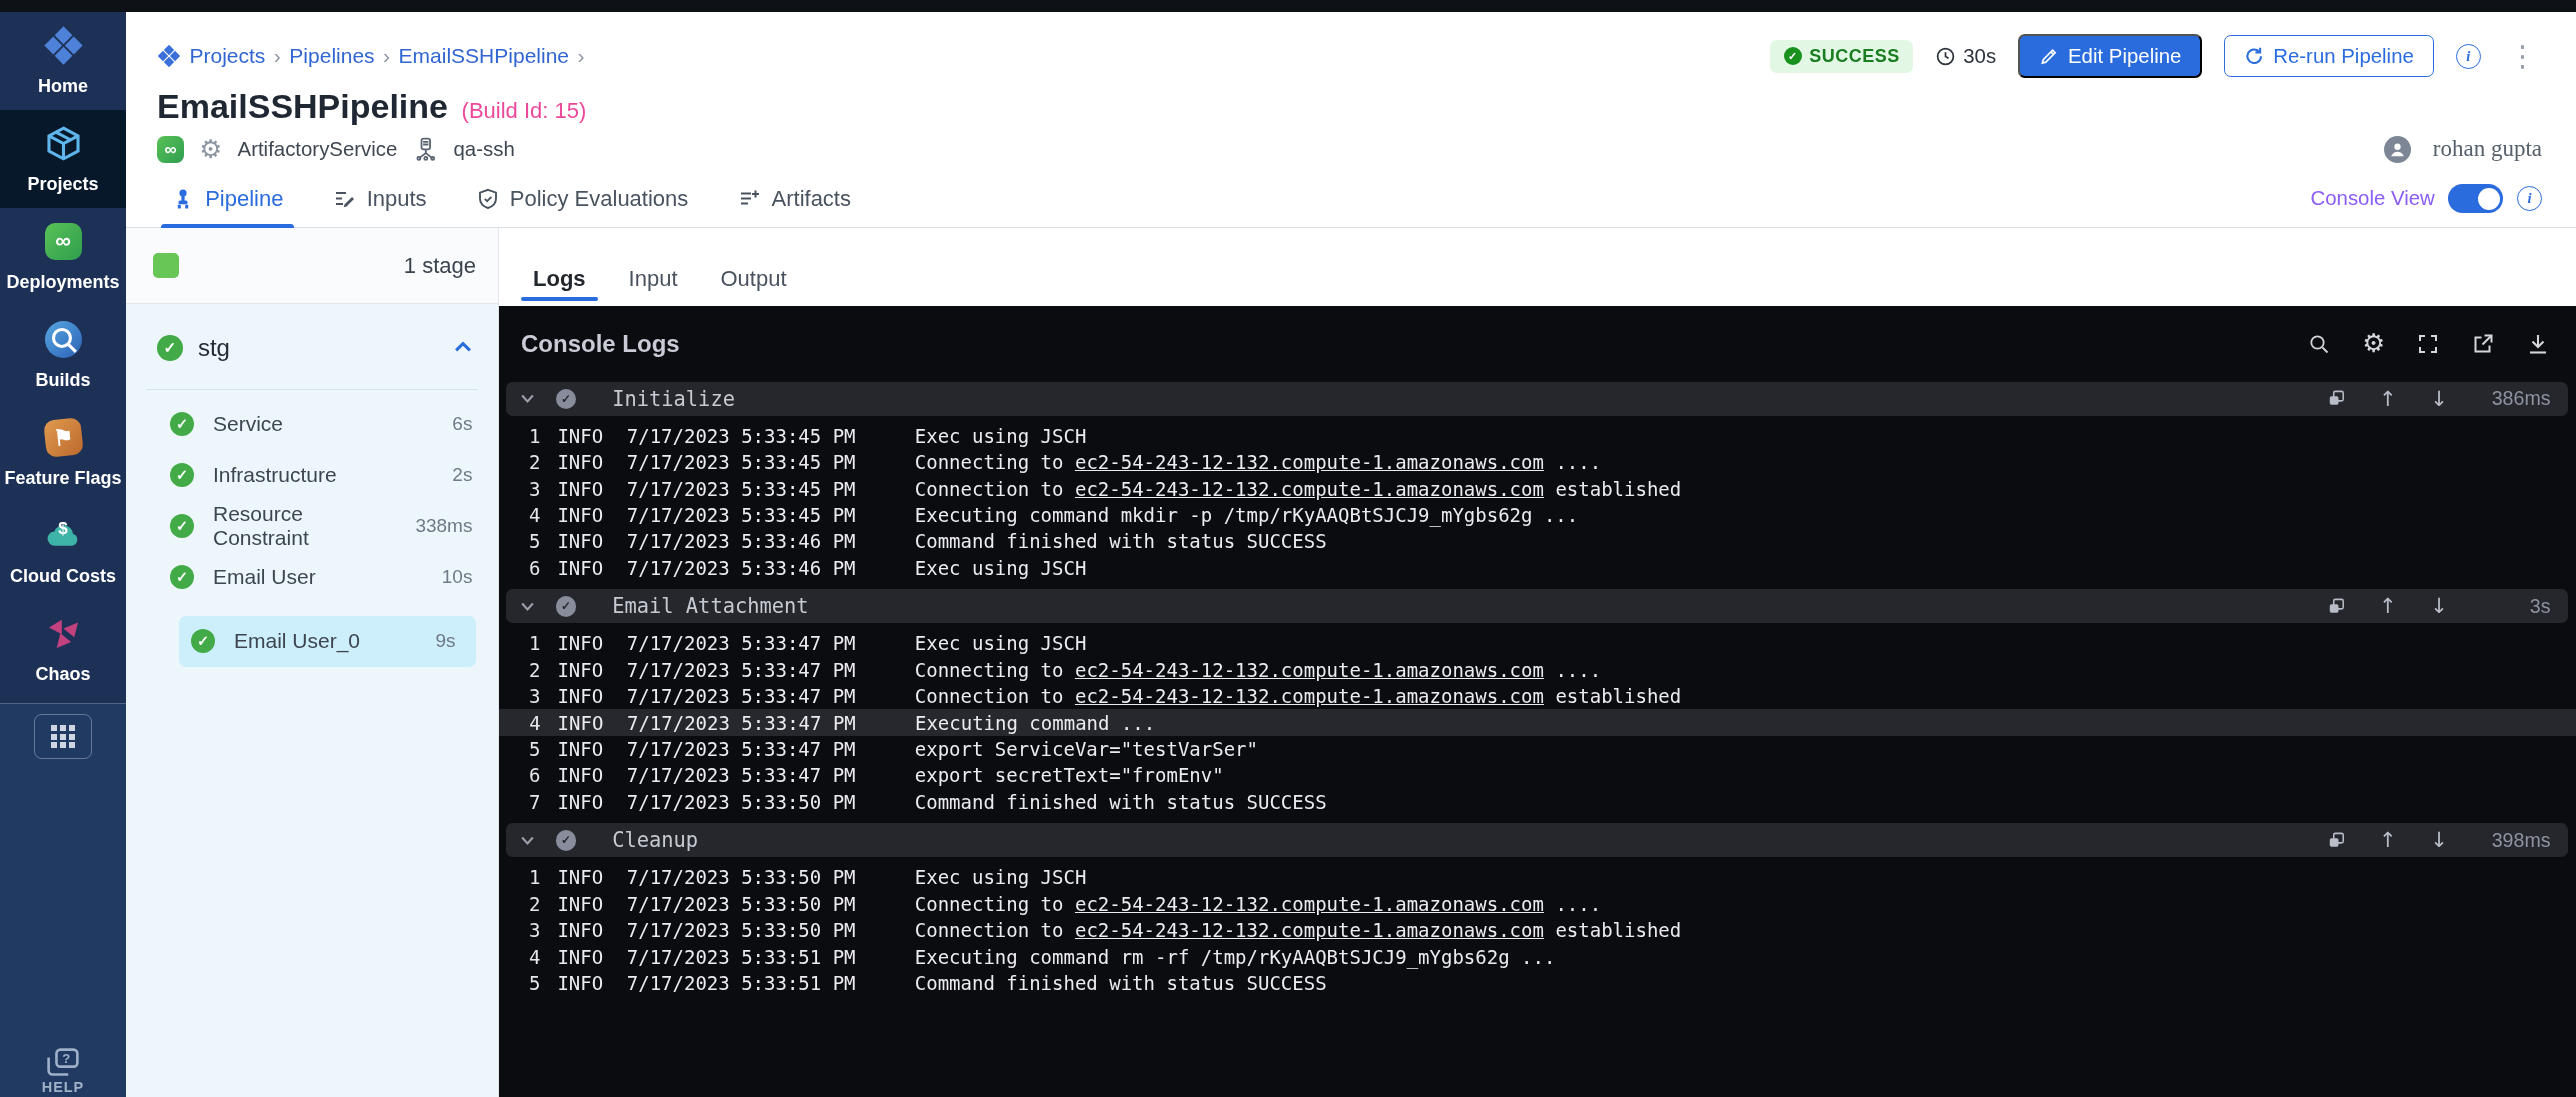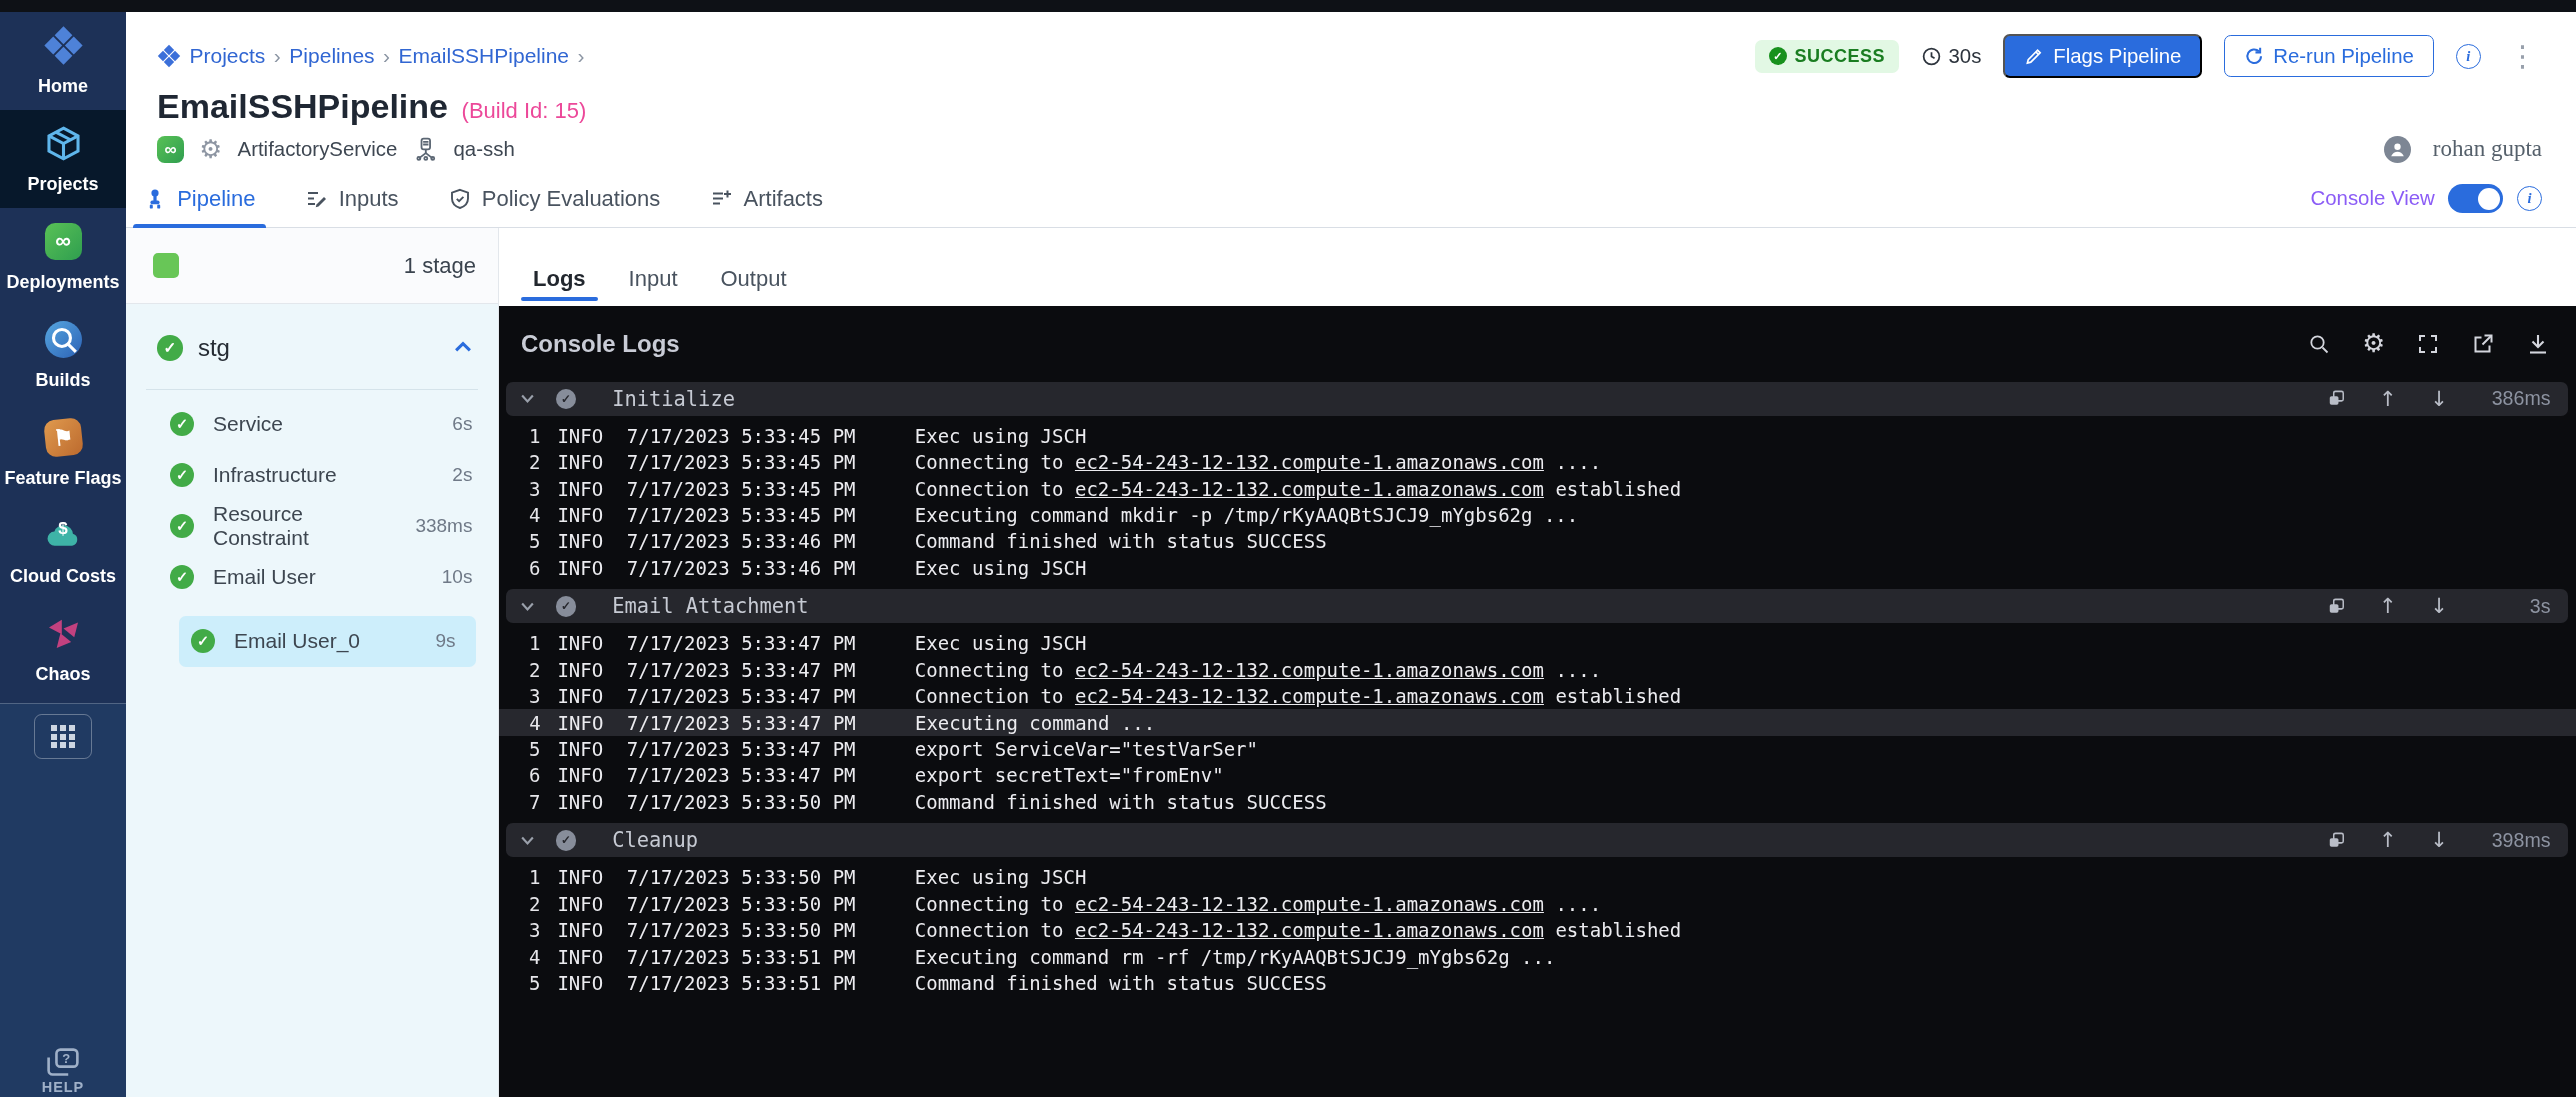--- a/index.html
+++ b/index.html
@@ -49,21 +49,21 @@
   .row3{display:flex;align-items:center;justify-content:space-between;padding:10.2px 34px 0 31px;}
   .svc{display:flex;align-items:center;gap:15.3px;}
   .cd-mini{width:27px;height:27px;border-radius:7.7px;background:linear-gradient(135deg,#59c156,#2f9e4f);color:#fff;display:flex;align-items:center;justify-content:center;font-size:17px;font-weight:700;}
   .gear-ch{color:#8e96a3;font-size:25.6px;font-family:"DejaVu Sans",sans-serif;line-height:25.6px;}
   .svc-name{font-size:20.4px;color:#3e4752;font-weight:500;}
   .infra-ic svg{width:25.6px;height:25.6px;}
   .user{display:flex;align-items:flex-start;gap:22px;cursor:pointer;font-family:Liberation Serif, serif;}
   .avatar{width:27px;height:27px;border-radius:50%;background:#7d8694;display:flex;align-items:center;justify-content:center;}
   .avatar svg{width:19px;height:19px;}
   .user-name{font-size:23px;color:#55606b;}
-  .row4{margin-top:auto;display:flex;align-items:flex-end;justify-content:space-between;border-bottom:1.7px solid #d9dee5;padding:0 34px 0 17px;}
+  .row4{margin-top:auto;display:flex;align-items:flex-end;justify-content:space-between;border-bottom:1.7px solid #d9dee5;padding:0 34px 0 45px;}
   .tabs{display:flex;gap:49px;}
   .tab{display:flex;align-items:center;gap:10.2px;font-size:22px;color:#49535f;padding-bottom:15.3px;position:relative;cursor:pointer;}
   .tab svg{width:24px;height:24px;}
   .tab.active{color:#2a6cdd;}
   .tab.active::after{content:"";position:absolute;left:-10.2px;right:-10.2px;bottom:-1.7px;height:5.1px;border-radius:3.4px 3.4px 0 0;background:#2a6cdd;}
   .cv{display:flex;align-items:center;gap:13.6px;padding-bottom:13.6px;}
   .cv-label{font-size:20.4px;color:#8b5cf6;}
   .toggle{width:55px;height:29px;border-radius:14.5px;background:#2a6cdd;position:relative;cursor:pointer;}
   .toggle .knob{position:absolute;top:3.4px;right:3.4px;width:22px;height:22px;border-radius:50%;background:#fff;}
   
@@ -241,21 +241,21 @@
               <circle cx="12" cy="12" r="9"></circle>
               <path d="M12 7v5l3.5 2"></path>
             </svg>
           <span>30s</span>
         </span>
         <button class="btn btn-primary">
           <svg viewBox="0 0 24 24" fill="none" stroke="#fff" stroke-width="2">
               <path d="M4 20l1-4L16 5l3 3L8 19z"></path>
               <path d="M14 7l3 3"></path>
             </svg>
-          <span>Flags Pipeline</span>
+          <span>Edit Pipeline</span>
         </button>
         <button class="btn btn-outline">
           <svg viewBox="0 0 24 24" fill="none" stroke="#2a6cdd" stroke-width="2.4">
               <path d="M20 12a8 8 0 11-2.4-5.7"></path>
               <path d="M19 2v5.5h-5.5"></path>
             </svg>
           <span>Re-run Pipeline</span>
         </button>
         <span class="info-i">i</span>
         <span class="kebab">⋮</span>

